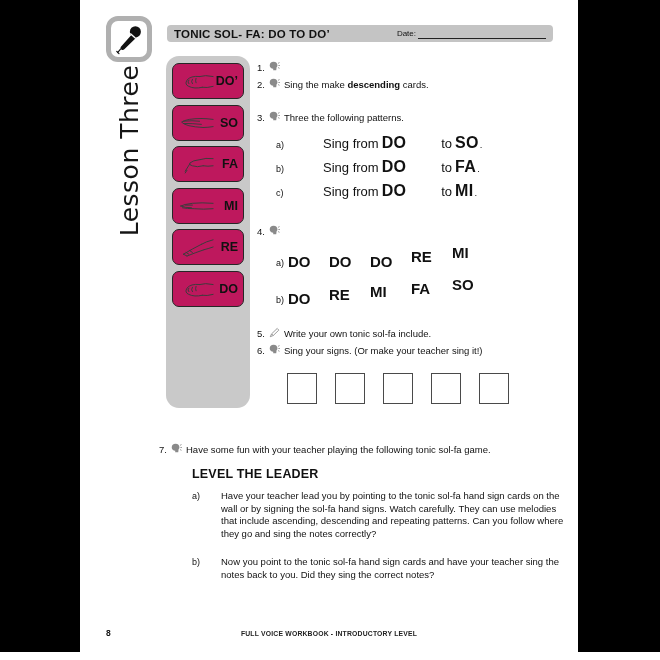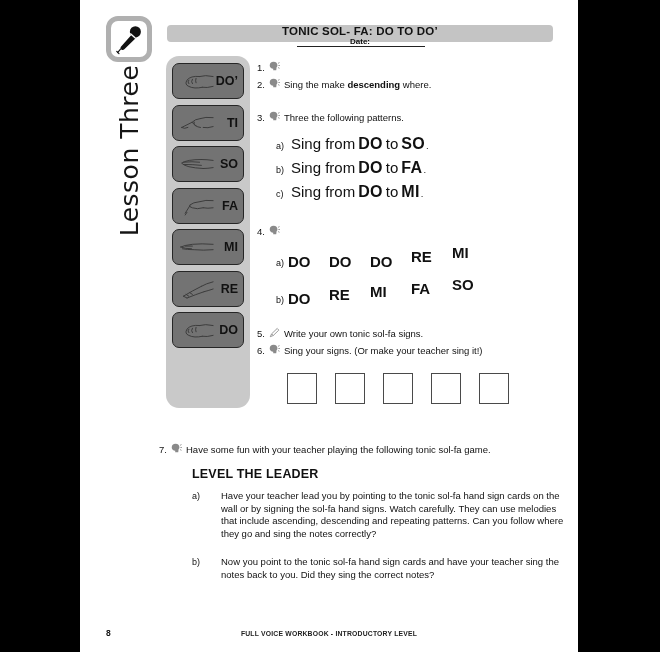--- a/index.html
+++ b/index.html
@@ -8,44 +8,44 @@
     font-family:"Liberation Sans",sans-serif;color:#111;
   }
   .abs{position:absolute;}
   
   .bar-left{left:0;top:0;width:80px;height:652px;background:#000;}
   .bar-right{left:578px;top:0;width:82px;height:652px;background:#000;}
   
   .logo{left:106px;top:16px;width:46px;height:46px;background:#fff;border:5px solid #b0b0b0;
         border-radius:12px;display:flex;align-items:center;justify-content:center;box-sizing:border-box;}
   .titlebar{left:167px;top:25px;width:386px;height:17px;background:#c4c4c4;border-radius:4px;
-        display:flex;align-items:center;padding:0 7px;box-sizing:border-box;flex-direction:column;}
+        display:flex;align-items:center;padding:0 7px;box-sizing:border-box;}
   .title{font-size:11.5px;font-weight:700;letter-spacing:.2px;white-space:nowrap;}
   .tspacer{flex:1;}
-  .date-label{font-size:8px;font-weight:700;}
+  .date-label{font-size:8px;font-weight:400;}
   .date-line{width:128px;height:10px;border-bottom:1px solid #222;margin-left:2px;}
   
   .lesson{left:34px;top:136px;width:190px;text-align:center;transform:rotate(-90deg);
         font-size:25px;letter-spacing:.5px;color:#151515;font-family:"DejaVu Sans",sans-serif;}
   .signs-panel{left:166px;top:56px;width:84px;height:352px;background:#c9c9c9;border-radius:13px;
         padding-top:7px;box-sizing:border-box;}
-  .sign-box{width:72px;height:36px;margin:0 auto 5.5px auto;background:#737373;border:1.6px solid #262626;
+  .sign-box{width:72px;height:36px;margin:0 auto 5.5px auto;background:#be185d;border:1.6px solid #262626;
         border-radius:7px;display:flex;align-items:center;justify-content:space-between;
         padding:0 5px;box-sizing:border-box;}
   .sign-label{font-size:12.5px;font-weight:700;white-space:nowrap;}
   .hand{width:36px;height:24px;}
   .hand path{stroke:#3c3c3c;fill:none;stroke-width:1.1;stroke-linecap:round;stroke-linejoin:round;}
   
   .row{display:flex;align-items:flex-start;gap:4px;font-size:9.5px;line-height:1.3;}
   .num{width:10px;text-align:right;flex:none;}
   .task-ic{flex:none;width:11px;height:11px;margin-top:-1px;}
   .rtext b{font-weight:700;}
   .prow{display:flex;align-items:baseline;gap:3px;}
   .plabel{font-size:9px;width:12px;flex:none;}
-  .ptext{font-size:15px;}
+  .ptext{font-size:13px;margin-left:32px;}
   .bignote{font-size:16px;font-weight:700;line-height:1;letter-spacing:.3px;}
   .pend{font-size:9.5px;margin-left:-2px;}
   .mrow{display:flex;align-items:flex-start;}
   .mrow .plabel{position:relative;}
   .note{width:41px;flex:none;font-size:15px;font-weight:700;position:relative;line-height:1;}
   .aboxes{display:flex;gap:18px;}
   .abox{width:30px;height:31px;background:#fff;border:1.3px solid #4a4a4a;box-sizing:border-box;}
   .heading{font-size:12.5px;font-weight:700;letter-spacing:.2px;}
   .para{left:192px;width:372px;display:flex;gap:6px;font-size:9.5px;line-height:1.34;}
   .plab{flex:none;width:10px;font-size:9px;}
@@ -82,31 +82,20 @@
     <svg class="hand" viewBox="0 0 40 26">
       <path d="M39 8 Q30 6 24 8"></path>
         <path d="M39 19 Q32 21 27 20"></path>
       <path d="M24 8 Q14 7 10 12 Q7 17 12 19 Q18 22 27 20"></path>
       <path d="M12 12 q-2 2 0 4 M16 11 q-2 3 0 5 M20 10 q-1 3 0 5"></path>
     </svg>
     <span class="sign-label">DO’</span>
   </div>
   <div class="sign-box">
     <svg class="hand" viewBox="0 0 40 26">
-      <path d="M39 7 Q30 6 25 8"></path>
-        <path d="M39 17 Q33 19 28 18"></path>
-      <path d="M25 8 Q18 9 16 12 L4 18"></path>
-        <path d="M4 18 q3 2 7 0"></path>
-      <path d="M16 12 q2 5 9 6"></path>
-        <path d="M18 12 q-1 3 2 4"></path>
-    </svg>
-    <span class="sign-label">TI</span>
-  </div>
-  <div class="sign-box">
-    <svg class="hand" viewBox="0 0 40 26">
       <path d="M39 9 Q32 8 26 8"></path>
         <path d="M39 17 Q33 18 28 18"></path>
       <path d="M26 8 Q10 8 4 12 Q8 17 28 18"></path>
       <path d="M6 11 q10 -1 18 0 M6 13.5 q11 0 20 1"></path>
     </svg>
     <span class="sign-label">SO</span>
   </div>
   <div class="sign-box">
     <svg class="hand" viewBox="0 0 40 26">
       <path d="M39 7 Q30 6 25 8"></path>
@@ -152,21 +141,21 @@
       <path stroke="#8a8a8a" stroke-width=".9" fill="none" d="M9.8 2.6 l1.7 -.9 M10.2 4.9 h1.9 M9.8 7.1 l1.7 .9"></path>
     </svg>
 </div>
 
 <div class="abs row" style="left:255px;top:79px;">
   <span class="num">2.</span>
   <svg class="task-ic" viewBox="0 0 12 12">
       <path fill="#8a8a8a" d="M5 .8 A4.2 4.2 0 0 1 9.2 5 c0 .9 -.4 1.4 -.9 1.9 L7.9 10 H4.6 V8.4 C2.4 8.3 .8 6.8 .8 4.9 A4.2 4.2 0 0 1 5 .8 Z"></path>
       <path stroke="#8a8a8a" stroke-width=".9" fill="none" d="M9.8 2.6 l1.7 -.9 M10.2 4.9 h1.9 M9.8 7.1 l1.7 .9"></path>
     </svg>
-  <span class="rtext"><span>Sing the make </span><b>descending</b><span> where.</span></span>
+  <span class="rtext"><span>Sing the make </span><b>descending</b><span> cards.</span></span>
 </div>
 
 <div class="abs row" style="left:255px;top:112px;">
   <span class="num">3.</span>
   <svg class="task-ic" viewBox="0 0 12 12">
       <path fill="#8a8a8a" d="M5 .8 A4.2 4.2 0 0 1 9.2 5 c0 .9 -.4 1.4 -.9 1.9 L7.9 10 H4.6 V8.4 C2.4 8.3 .8 6.8 .8 4.9 A4.2 4.2 0 0 1 5 .8 Z"></path>
       <path stroke="#8a8a8a" stroke-width=".9" fill="none" d="M9.8 2.6 l1.7 -.9 M10.2 4.9 h1.9 M9.8 7.1 l1.7 .9"></path>
     </svg>
   <span class="rtext">Three the following patterns.</span>
 </div>
@@ -220,21 +209,21 @@
   <span class="note" style="top:-2px;">FA</span>
   <span class="note" style="top:-6px;">SO</span>
 </div>
 
 <div class="abs row" style="left:255px;top:328px;">
   <span class="num">5.</span>
   <svg class="task-ic" viewBox="0 0 13 13" fill="none" stroke="#8a8a8a" stroke-width="1">
       <path d="M1.5 11.5 l1.6-3.4 6.6-6.4 1.9 2 -6.5 6.3 -3.6 1.5 Z"></path>
       <path d="M3.1 8.1 l1.9 1.9"></path>
     </svg>
-  <span class="rtext">Write your own tonic sol-fa signs.</span>
+  <span class="rtext">Write your own tonic sol-fa include.</span>
 </div>
 <div class="abs row" style="left:255px;top:345px;">
   <span class="num">6.</span>
   <svg class="task-ic" viewBox="0 0 12 12">
       <path fill="#8a8a8a" d="M5 .8 A4.2 4.2 0 0 1 9.2 5 c0 .9 -.4 1.4 -.9 1.9 L7.9 10 H4.6 V8.4 C2.4 8.3 .8 6.8 .8 4.9 A4.2 4.2 0 0 1 5 .8 Z"></path>
       <path stroke="#8a8a8a" stroke-width=".9" fill="none" d="M9.8 2.6 l1.7 -.9 M10.2 4.9 h1.9 M9.8 7.1 l1.7 .9"></path>
     </svg>
   <span class="rtext">Sing your signs. (Or make your teacher sing it!)</span>
 </div>
 

